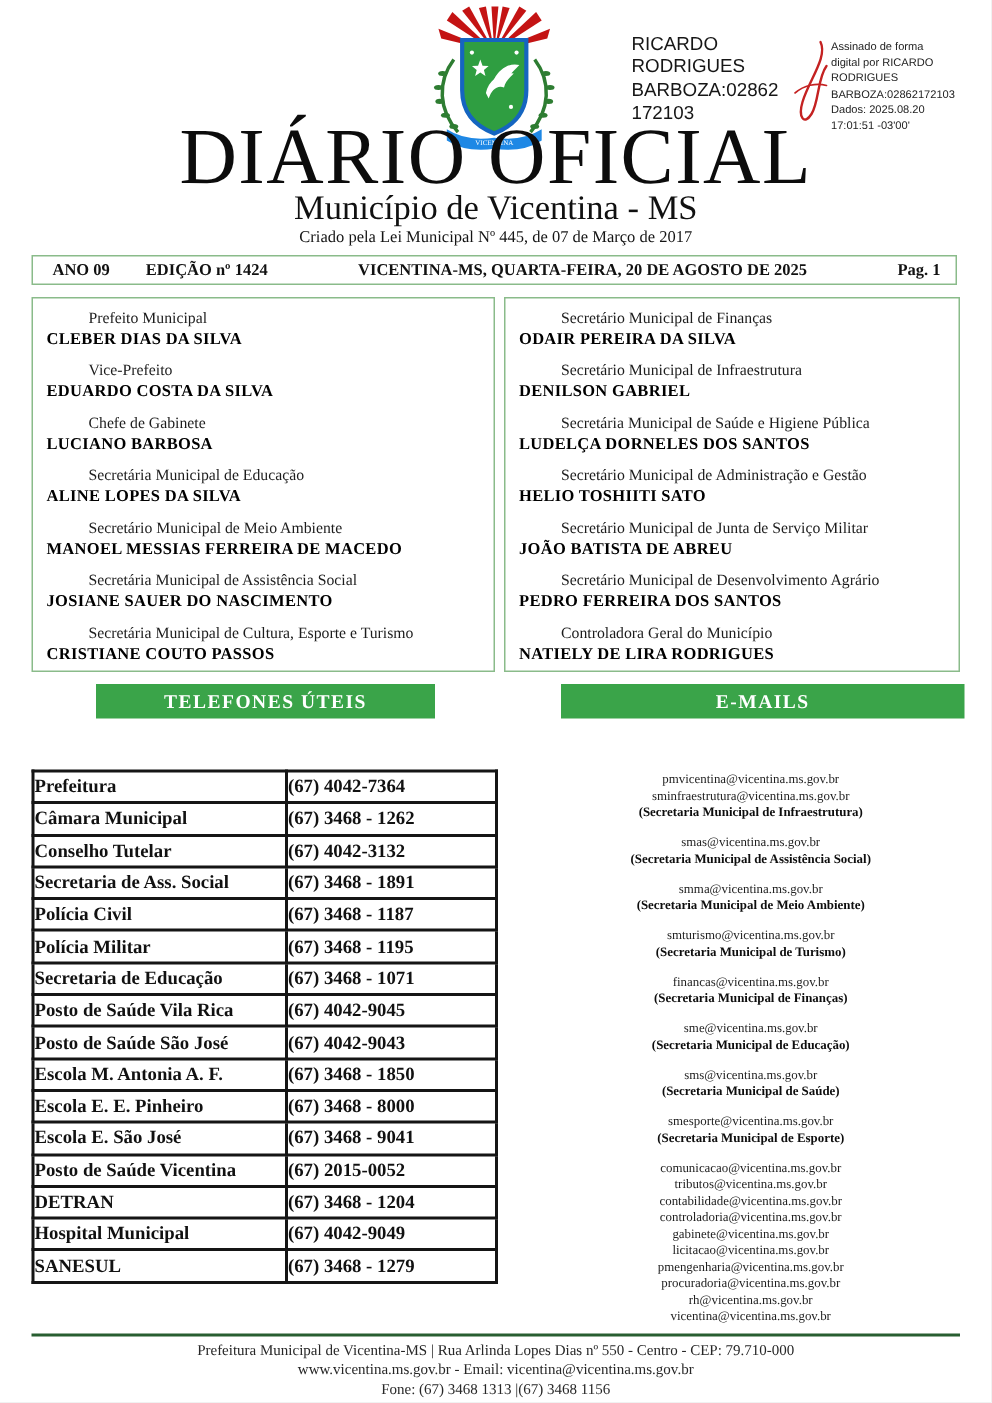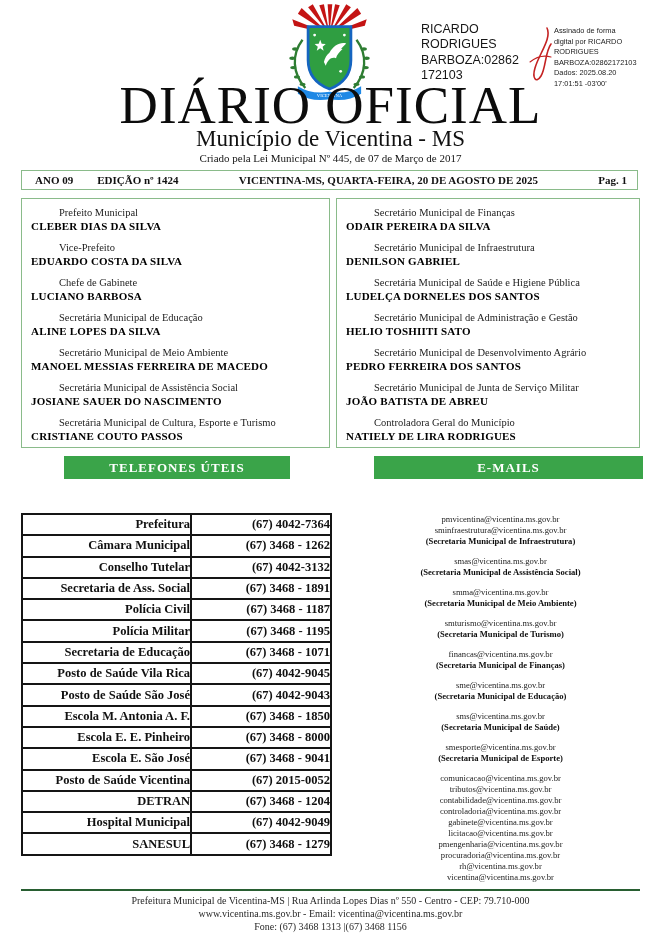--- a/index.html
+++ b/index.html
@@ -54,21 +54,21 @@
   }
   #phones-bar{left:64px;width:226px;}
   #emails-bar{left:374px;width:269px;}
   
   .phone-table{
     position:absolute;top:513px;left:21px;width:309px;
     border-collapse:collapse;table-layout:fixed;
   }
   .phone-table td{
     border:2px solid #151515;font-weight:bold;font-size:12.5px;
-    text-align:right;vertical-align:middle;height:19.3px;padding:0;
+    text-align:left;vertical-align:middle;height:19.3px;padding:0;
   }
   .phone-table col.c-name{width:169px;}
   .phone-table col.c-phone{width:140px;}
   
   .emails-list{
     position:absolute;top:514px;left:352px;width:297px;text-align:center;
     font-size:8.6px;line-height:11px;color:#222;
   }
   .email-group{margin-bottom:9px;}
   .email-label{font-weight:bold;color:#0e0e0e;}
@@ -188,26 +188,26 @@
     </div>
     <div class="entry">
       <div class="role">Secretária Municipal de Saúde e Higiene Pública</div>
       <div class="name">LUDELÇA DORNELES DOS SANTOS</div>
     </div>
     <div class="entry">
       <div class="role">Secretário Municipal de Administração e Gestão</div>
       <div class="name">HELIO TOSHIITI SATO</div>
     </div>
     <div class="entry">
+      <div class="role">Secretário Municipal de Junta de Serviço Militar</div>
+      <div class="name">JOÃO BATISTA DE ABREU</div>
+    </div>
+    <div class="entry">
       <div class="role">Secretário Municipal de Desenvolvimento Agrário</div>
       <div class="name">PEDRO FERREIRA DOS SANTOS</div>
-    </div>
-    <div class="entry">
-      <div class="role">Secretário Municipal de Junta de Serviço Militar</div>
-      <div class="name">JOÃO BATISTA DE ABREU</div>
     </div>
     <div class="entry">
       <div class="role">Controladora Geral do Município</div>
       <div class="name">NATIELY DE LIRA RODRIGUES</div>
     </div>
   </div>
 
   <div class="section-bar" id="phones-bar">TELEFONES ÚTEIS</div>
   <div class="section-bar" id="emails-bar">E-MAILS</div>
 

